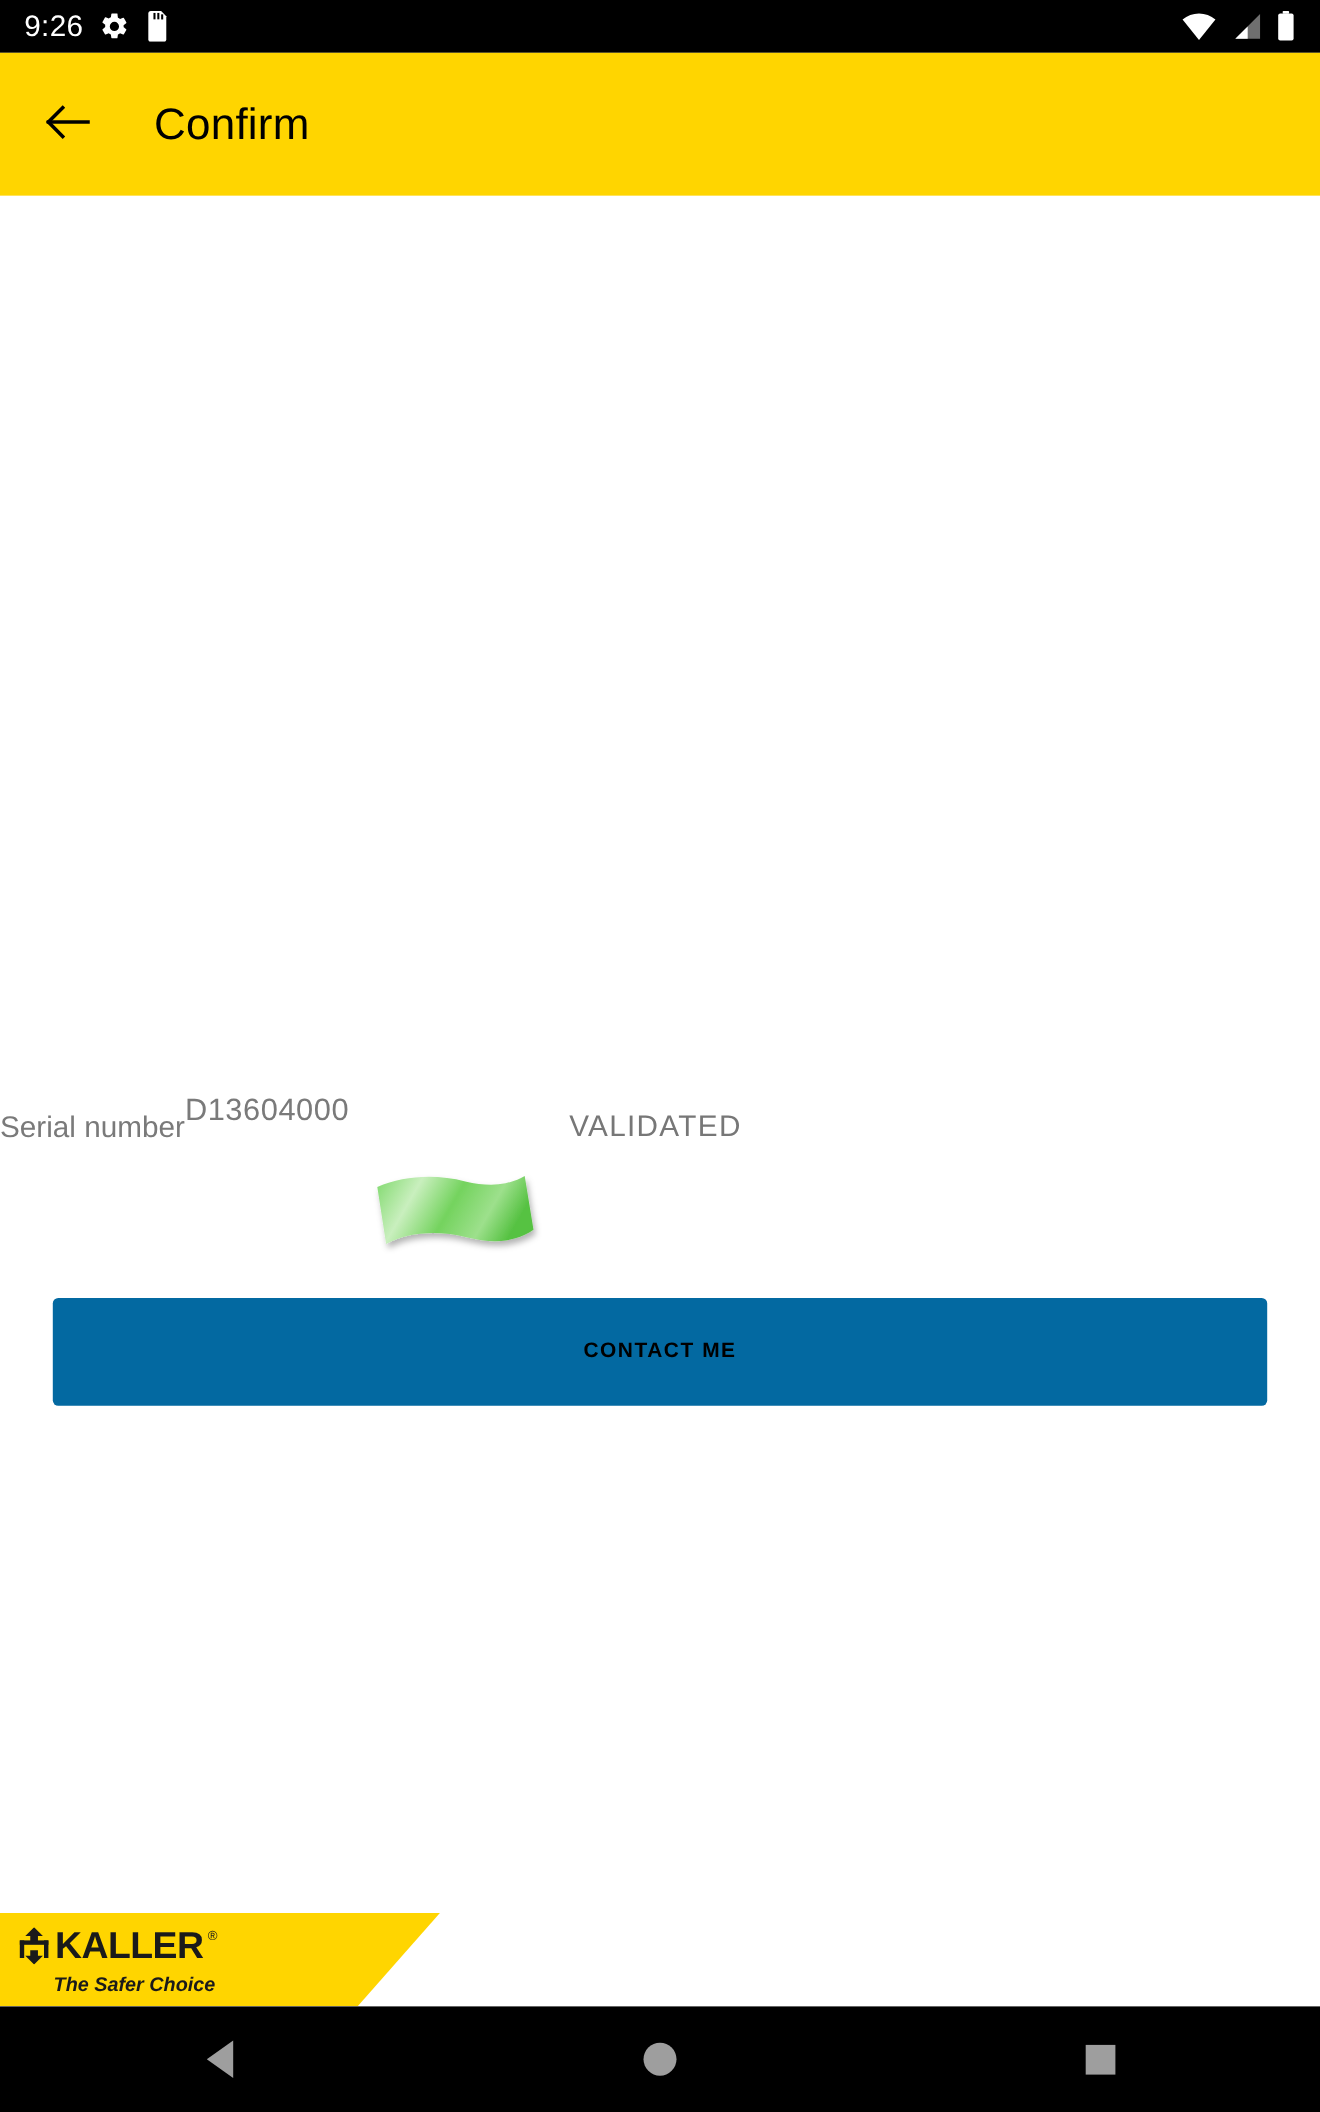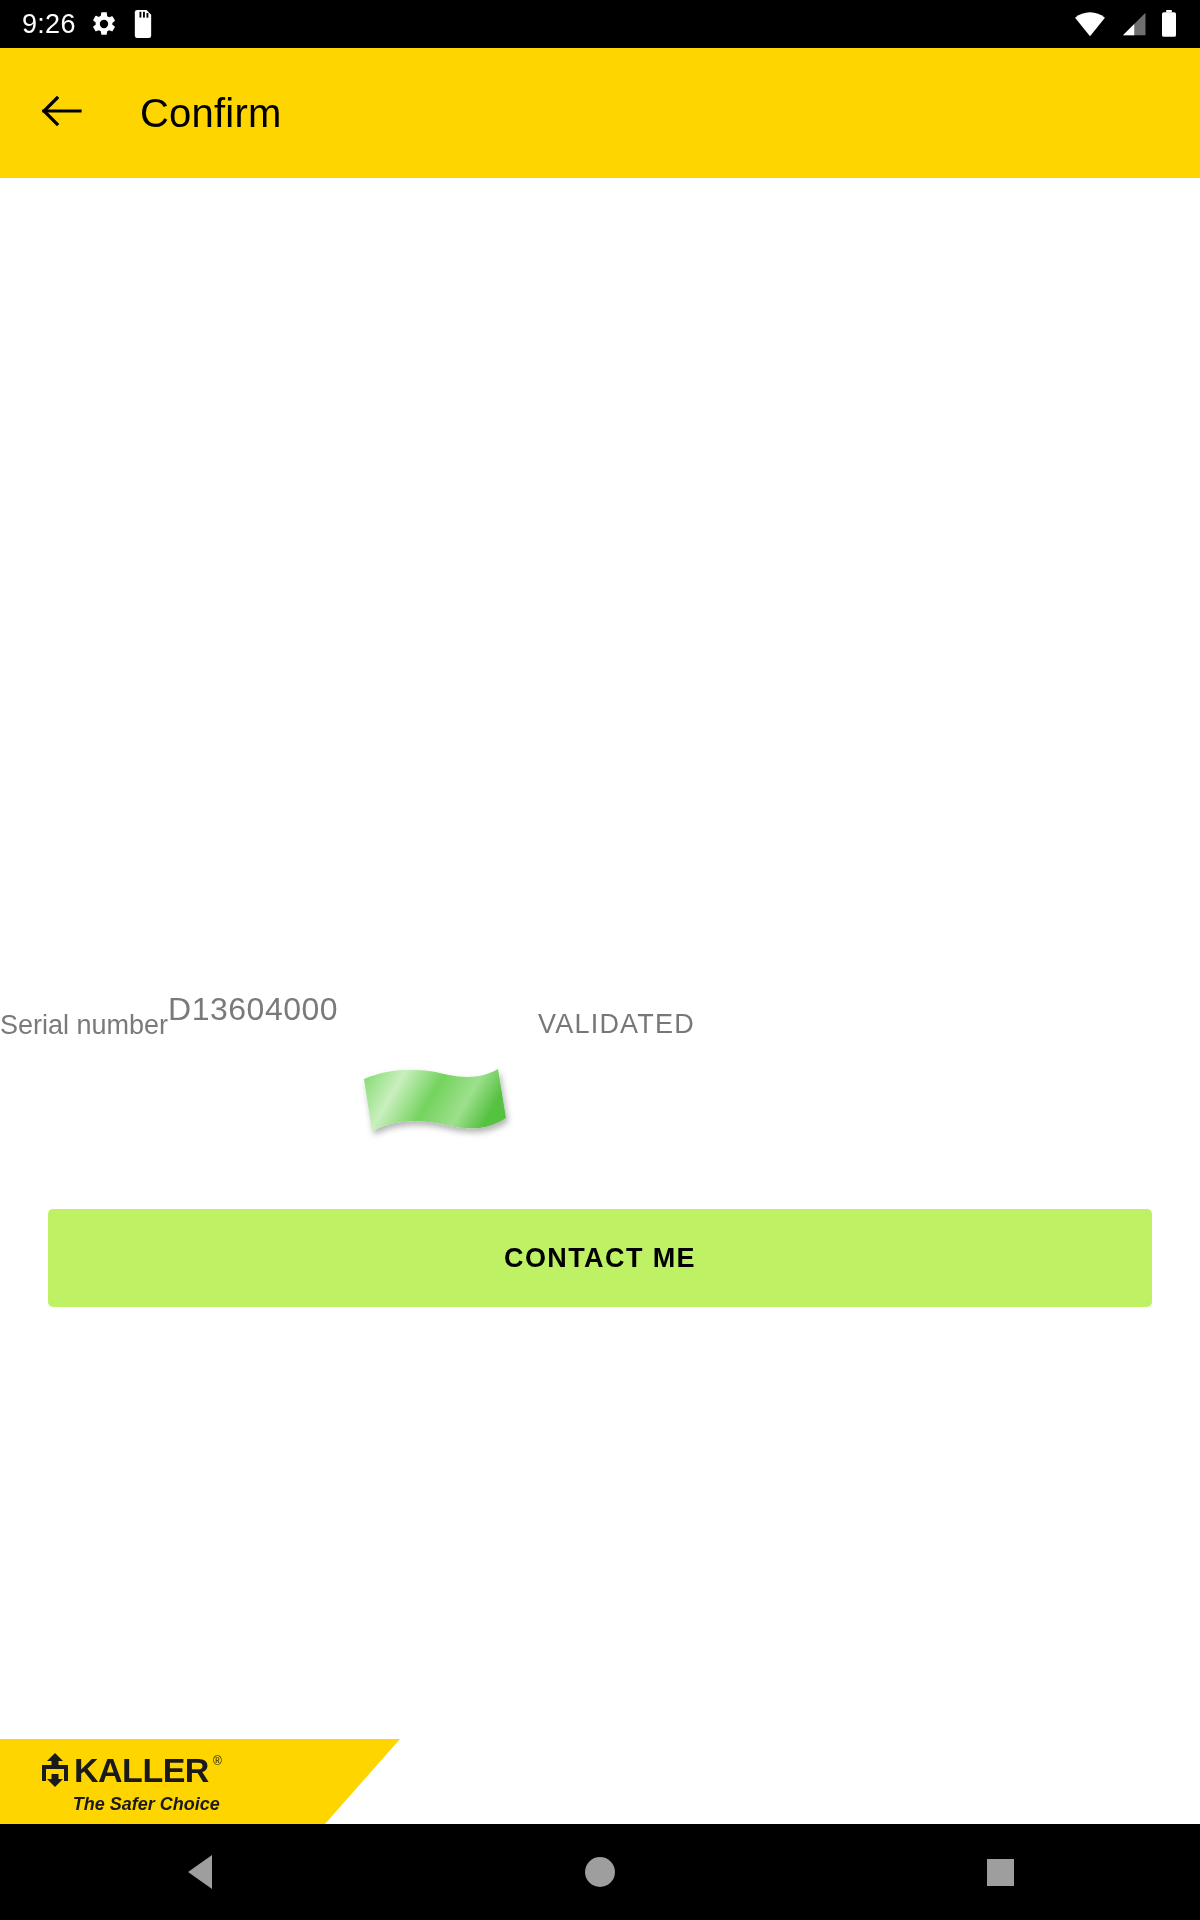--- a/index.html
+++ b/index.html
@@ -79,21 +79,21 @@
   }
 
   .serial-label {
     margin-top: 48px;
     font-size: 27px;
     color: #7a7a7a;
     text-align: center;
   }
   .serial-value {
     margin-top: 16px;
-    font-size: 32px;
+    font-size: 28px;
     color: #7a7a7a;
     text-align: center;
     letter-spacing: 0.5px;
   }
 
   .flag-wrap {
     margin-top: 222px;
     width: 200px;
     height: 110px;
     display: flex;
@@ -114,27 +114,27 @@
     width: 1075px;
     font-size: 27px;
     line-height: 36px;
     color: #757575;
     text-align: center;
   }
 
   .cta-button {
     position: absolute;
     left: 48px;
-    top: 1031px;
+    top: 1002px;
     width: 1104px;
     height: 98px;
-    background: #bef264;
+    background: #0369a1;
     border: none;
     border-radius: 5px;
-    font-size: 27px;
+    font-size: 19px;
     font-weight: bold;
     letter-spacing: 1.4px;
     color: #000000;
     font-family: "Liberation Sans", sans-serif;
     cursor: pointer;
   }
 
   
   .brand-banner {
     position: absolute;
@@ -143,21 +143,21 @@
     width: 400px;
     height: 85px;
     background: #ffd500;
     clip-path: polygon(0 0, 400px 0, 325px 85px, 0 85px);
     display: flex;
     align-items: center;
   }
   .brand-inner {
     display: flex;
     flex-direction: column;
-    padding-left: 40px;
+    padding-left: 16px;
     padding-top: 4px;
   }
   .brand-row {
     display: flex;
     align-items: flex-start;
     gap: 4px;
   }
   .brand-name {
     font-size: 34px;
     font-weight: bold;

